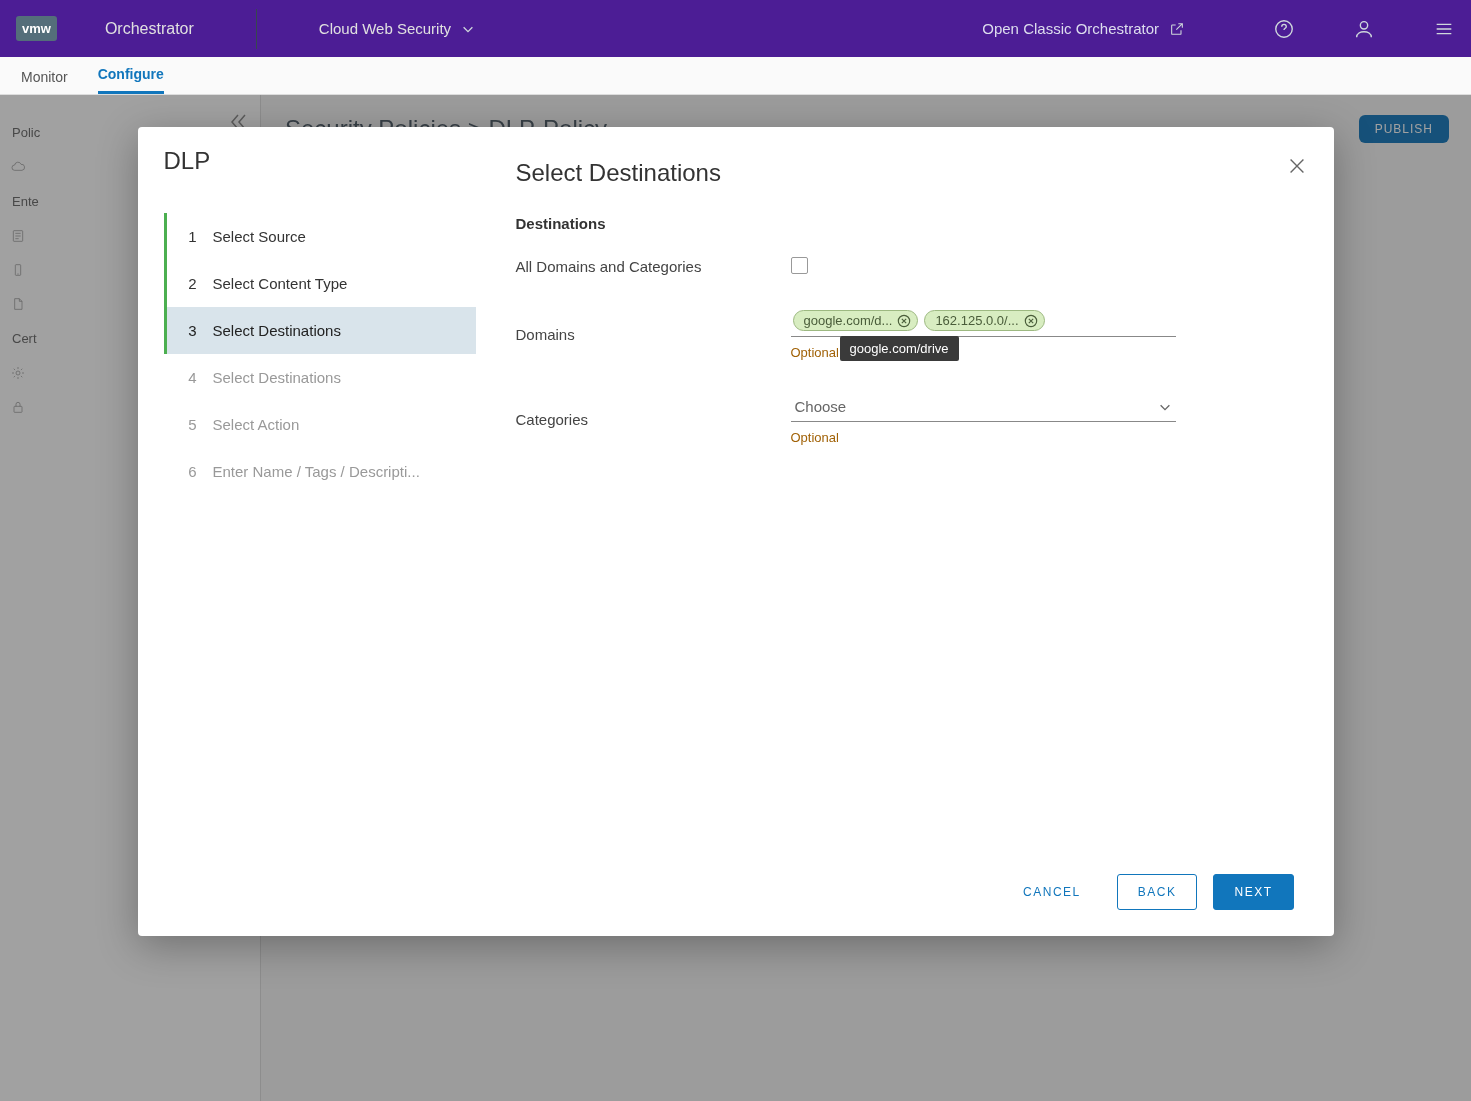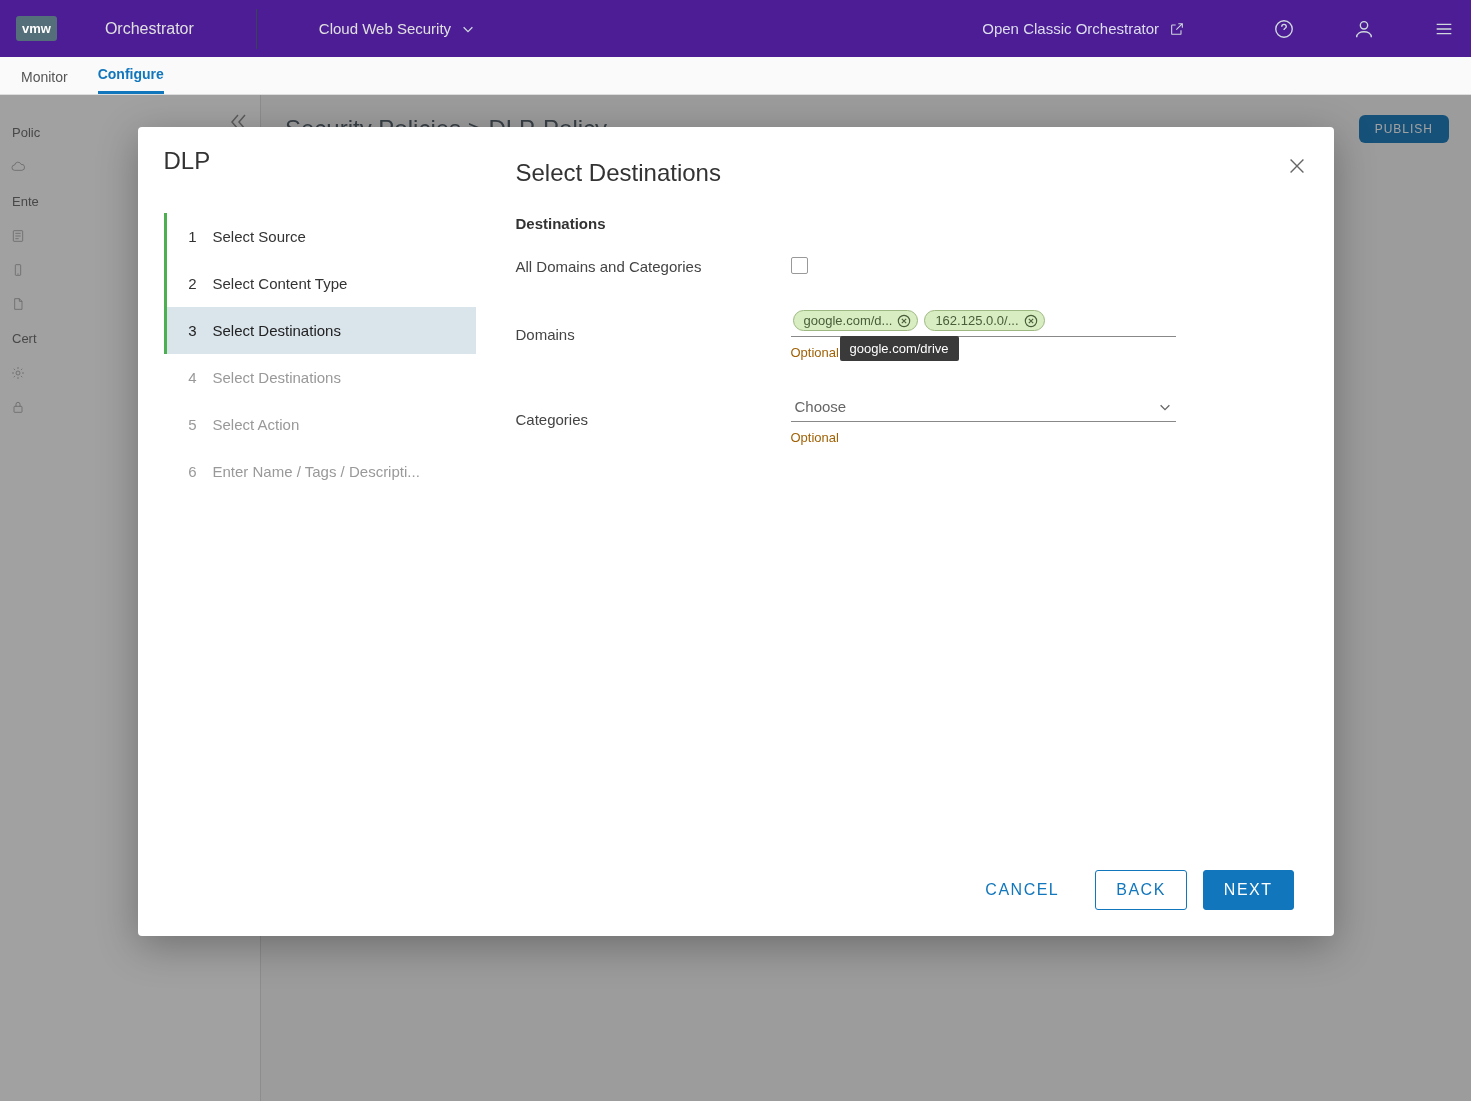--- a/index.html
+++ b/index.html
@@ -57,21 +57,21 @@
 .cbox { width: 17px; height: 17px; border: 1px solid #999; border-radius: 2px; cursor: pointer; }
 .tag-input { border-bottom: 1px solid #888; padding: 3px 2px 5px 2px; display: flex; flex-wrap: wrap; gap: 6px; min-height: 28px; }
 .chip { background: #d8edc1; border: 1px solid #9db981; border-radius: 12px; padding: 2px 6px 2px 10px; font-size: 13px; color: #4a5d3a; display: flex; align-items: center; gap: 5px; }
 .chip svg { width: 14px; height: 14px; stroke: #4a5d3a; fill: none; cursor: pointer; }
 .hint { font-size: 13px; color: #a16207; margin-top: 8px; }
 .tooltip { position: absolute; left: 49px; top: 29px; background: #3a3a3a; color: #fff; font-size: 13px; padding: 5px 10px; border-radius: 2px; white-space: nowrap; }
 .select-box { border-bottom: 1px solid #888; padding: 6px 4px; display: flex; justify-content: space-between; align-items: center; color: #666; font-size: 15px; cursor: pointer; }
 .select-box svg { width: 14px; height: 14px; stroke: #666; fill: none; }
 
 .modal-footer { margin-top: auto; padding: 22px 0 26px 0; display: flex; justify-content: flex-end; gap: 16px; }
-.btn { font-size: 16px; letter-spacing: 1.5px; padding: 10px 20px; border-radius: 3px; cursor: pointer; font-weight: 500; }
+.btn { font-size: 12px; letter-spacing: 1.5px; padding: 10px 20px; border-radius: 3px; cursor: pointer; font-weight: 500; }
 .btn-text { color: #1176bc; background: transparent; border: none; }
 .btn-outline { color: #1176bc; background: #fff; border: 1px solid #1176bc; }
 .btn-primary { color: #fff; background: #1176bc; border: 1px solid #1176bc; }
 </style>
 </head>
 <body>
 
 <div class="top-header">
   <div class="logo-box">vmw</div>
   <div class="orch-title">Orchestrator</div>

